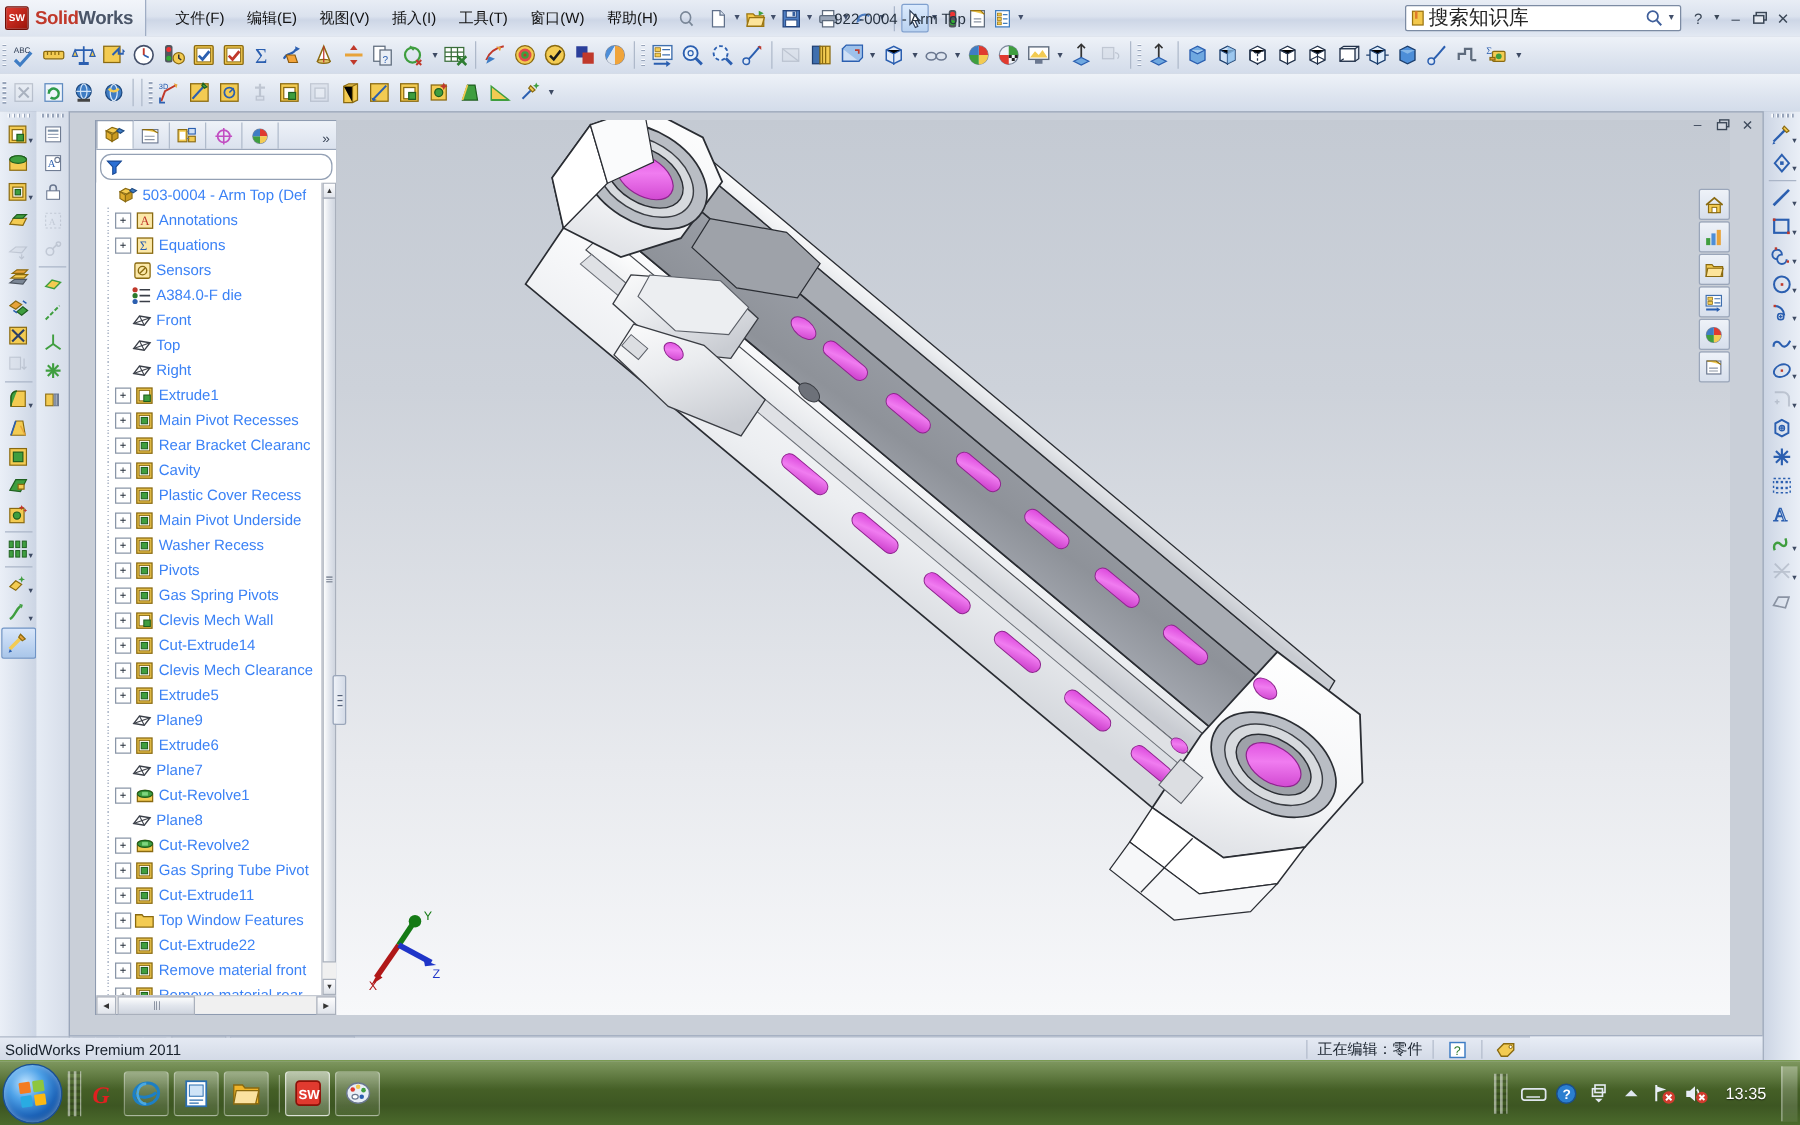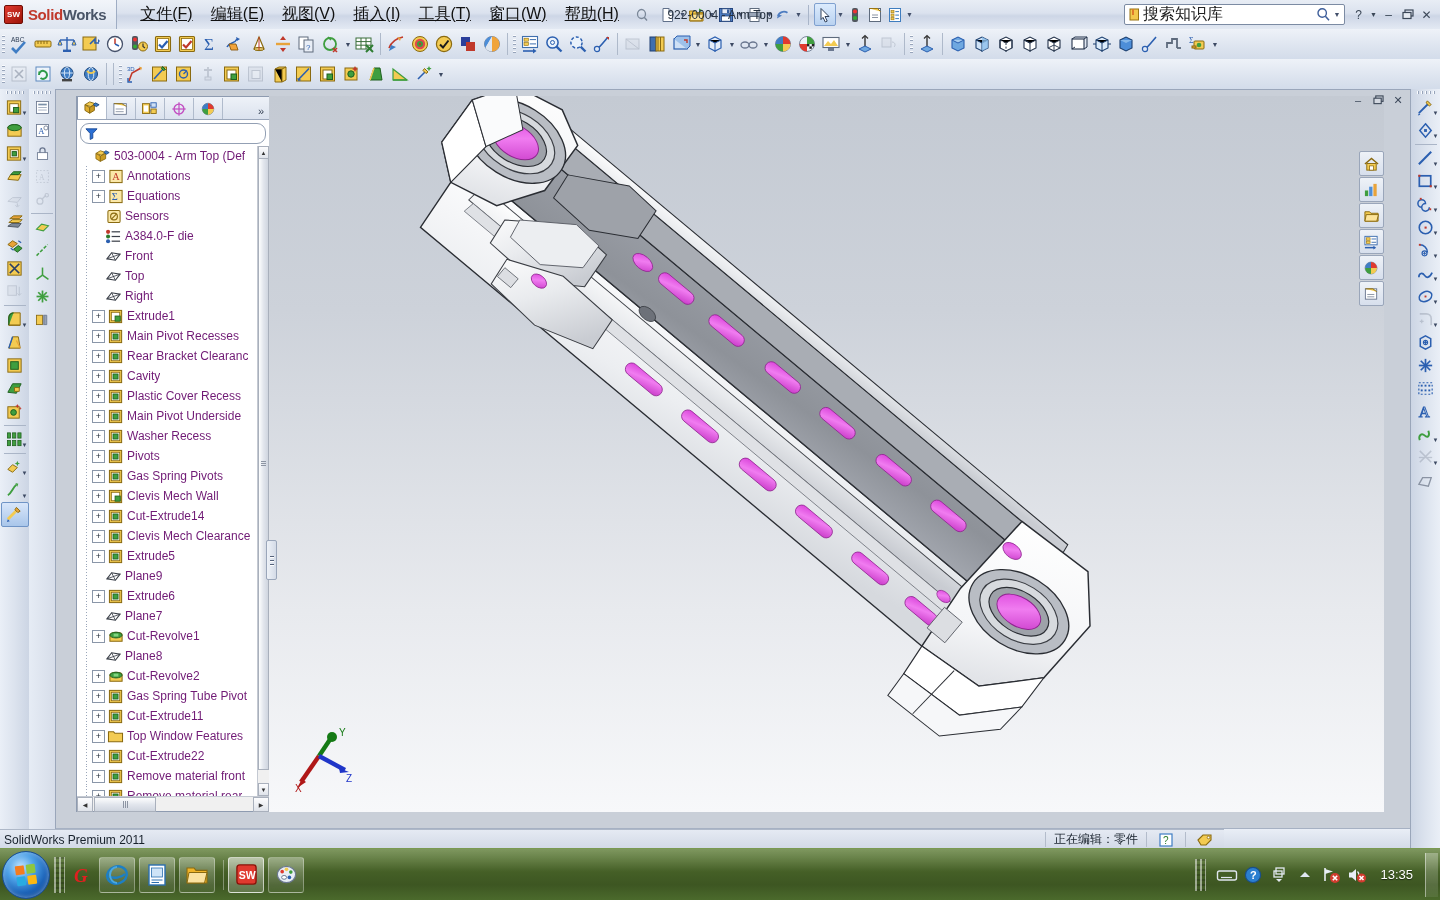--- a/index.html
+++ b/index.html
@@ -27,21 +27,21 @@
   .sw-logo .cube{
     width:17px;height:17px;margin-right:5px;
     background:linear-gradient(135deg,#e03a2f,#9c1409);
     border:1px solid #6e0d05;border-radius:2px;
     color:#fff;font-size:8px;font-weight:bold;
     display:flex;align-items:center;justify-content:center;
   }
   .sw-logo .t1{font-size:15px;font-weight:bold;color:#c0392b;letter-spacing:-0.4px;}
   .sw-logo .t2{font-size:15px;font-weight:bold;color:#4a5568;letter-spacing:-0.4px;}
   .menubar{display:flex;align-items:center;height:29px;margin-left:14px;}
-  .menubar .mi{padding:3px 9px;font-size:16px;color:#111;cursor:default;white-space:nowrap;text-decoration:underline;}
+  .menubar .mi{padding:3px 9px;font-size:12px;color:#111;cursor:default;white-space:nowrap;}
   .pin-icon{margin-left:6px;width:16px;height:16px;display:flex;align-items:center;justify-content:center;color:#6b7a90;font-size:12px;}
   .tb-sep{width:1px;height:20px;background:#a9b5c9;margin:0 5px;}
   .qa{display:flex;align-items:center;height:29px;margin-left:8px;}
   .qa .ic{width:20px;height:21px;display:flex;align-items:center;justify-content:center;cursor:default;}
   .qa .dd{width:9px;height:21px;display:flex;align-items:center;justify-content:center;font-size:7px;color:#43506b;}
   .doctitle{
     position:absolute;left:0;right:0;text-align:center;top:8px;
     font-size:12px;color:#26313f;pointer-events:none;
   }
   .searchwrap{
@@ -158,21 +158,21 @@
     width:11px;height:11px;margin-right:2px;flex:0 0 auto;
     border:1px solid #8a96a8;background:#fff;
     font-size:9px;line-height:9px;text-align:center;color:#1d2733;
     display:flex;align-items:center;justify-content:center;
   }
   .tnode .exp.none{border:none;background:transparent;}
   .tnode .dots{width:11px;height:20px;flex:0 0 auto;
     background:repeating-linear-gradient(to bottom,#9aa6ba 0 1px,transparent 1px 3px);
     background-size:1px 100%;background-position:5px 0;background-repeat:no-repeat;}
   .tnode .tico{width:17px;height:16px;margin-right:3px;flex:0 0 auto;display:flex;align-items:center;justify-content:center;}
-  .tnode .tlbl{font-size:12px;color:#701a75;overflow:hidden;}
+  .tnode .tlbl{font-size:12px;color:#3b82f6;overflow:hidden;}
   .tnode.root .tlbl{font-size:12px;}
   .tvscroll{
     position:absolute;right:0;top:0;width:11px;bottom:0;
     background:#f0f0f0;border-left:1px solid #c4c9d2;
   }
   .tvscroll .ar{height:11px;display:flex;align-items:center;justify-content:center;
     background:linear-gradient(to bottom,#fdfdfe,#dfe3ea);border:1px solid #a9b0bc;font-size:6px;color:#333;}
   .tvscroll .thumb{position:absolute;left:0;right:0;top:12px;height:610px;
     background:linear-gradient(to right,#fdfefe,#e2e6ed 50%,#cfd5df);border:1px solid #a9b0bc;}
   .tvscroll .thumb .gr{position:absolute;left:2px;right:2px;top:50%;height:5px;margin-top:-3px;

